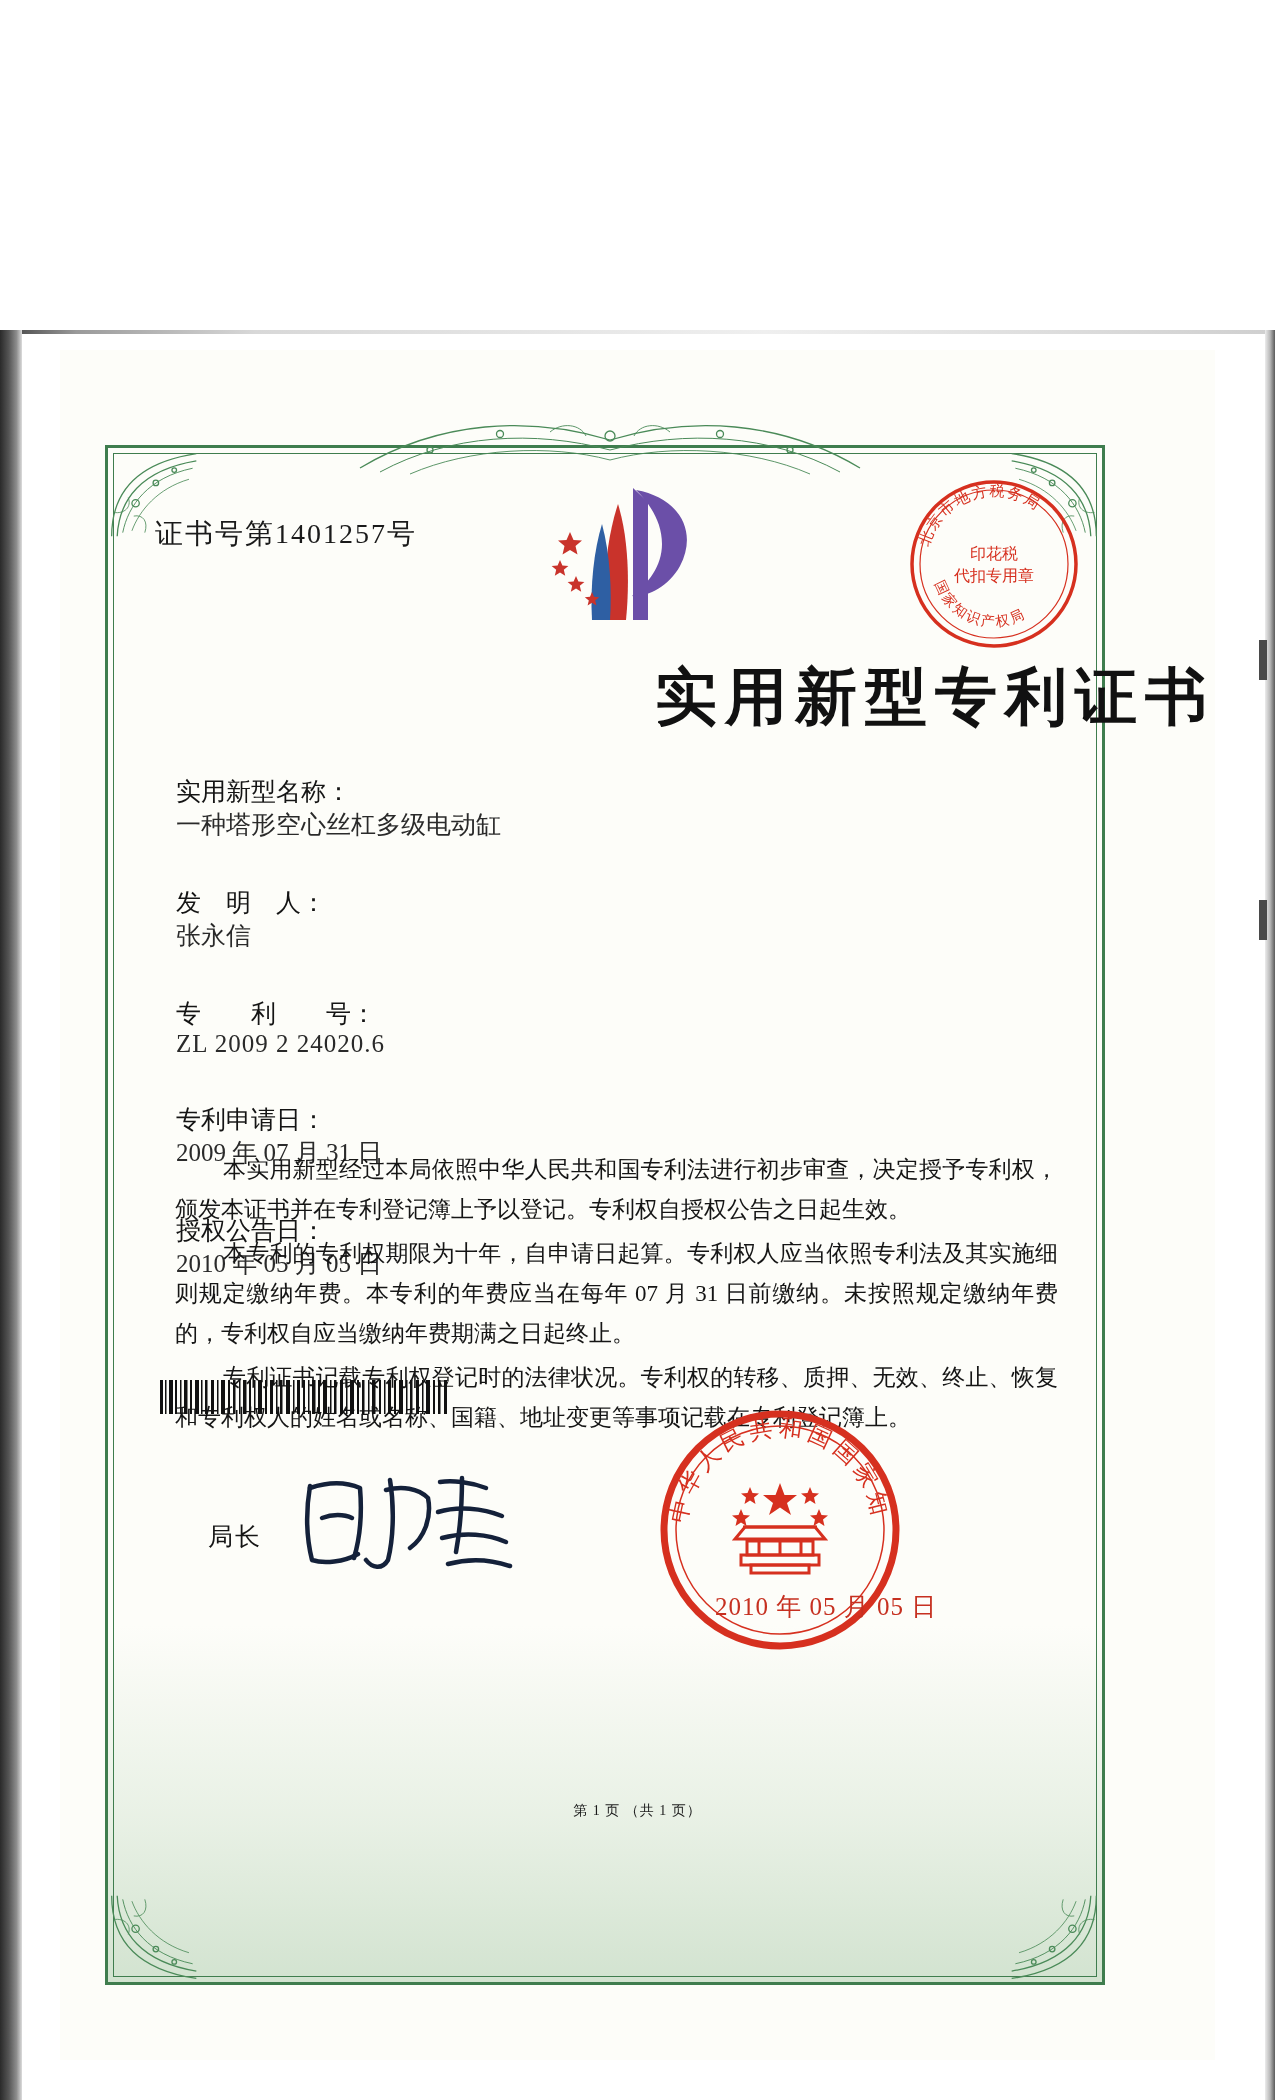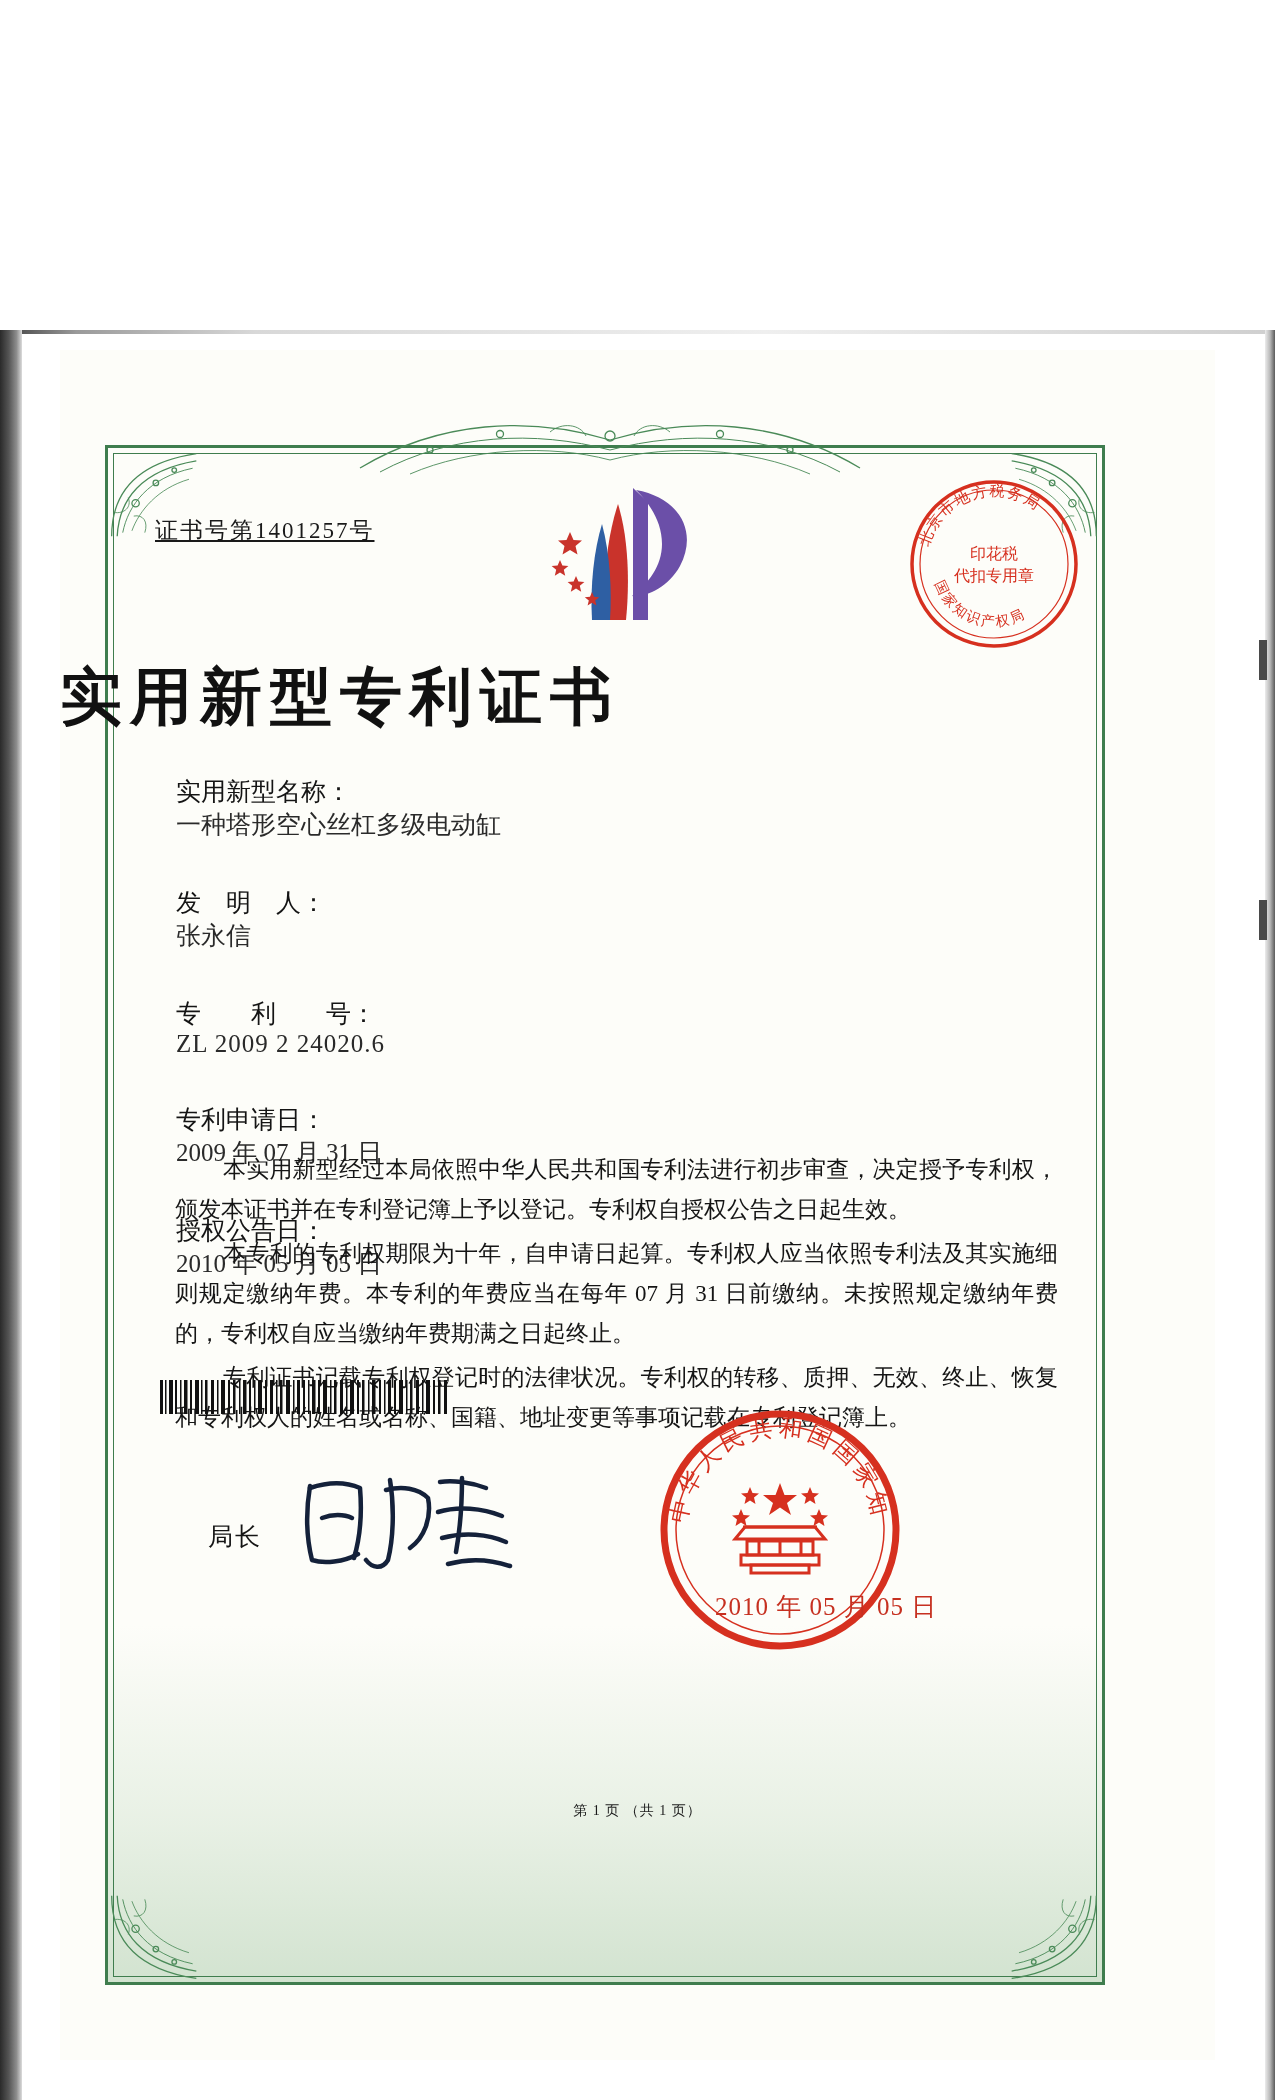--- a/index.html
+++ b/index.html
@@ -90,25 +90,24 @@
     position: absolute;
     left: 290px; top: 60px;
     width: 520px; height: 70px;
   }
   .top-flourish svg { width: 100%; height: 100%; display: block; }
 
   
   .cert-number {
     position: absolute;
     left: 95px; top: 165px;
-    font-size: 23px;
+    font-size: 28px;
     letter-spacing: 2px;
     color: #1a1a1a;
     white-space: nowrap;
-    text-decoration: underline;
   }
 
   
   .sipo-logo {
     position: absolute;
     left: 480px; top: 130px;
     width: 180px; height: 150px;
   }
   .sipo-logo svg { width: 100%; height: 100%; display: block; }
 
@@ -117,21 +116,21 @@
     position: absolute;
     left: 845px; top: 125px;
     width: 178px; height: 178px;
   }
   .duty-seal svg { width: 100%; height: 100%; display: block; }
 
   .cert-title {
     position: absolute;
     left: 0; top: 305px;
     width: 1155px;
-    text-align: left;
+    text-align: right;
     font-size: 62px;
     font-weight: bold;
     letter-spacing: 8px;
     color: #111;
     font-family: "DejaVu Serif", "Liberation Serif", serif;
   }
 
   
   .fields {
     position: absolute;

